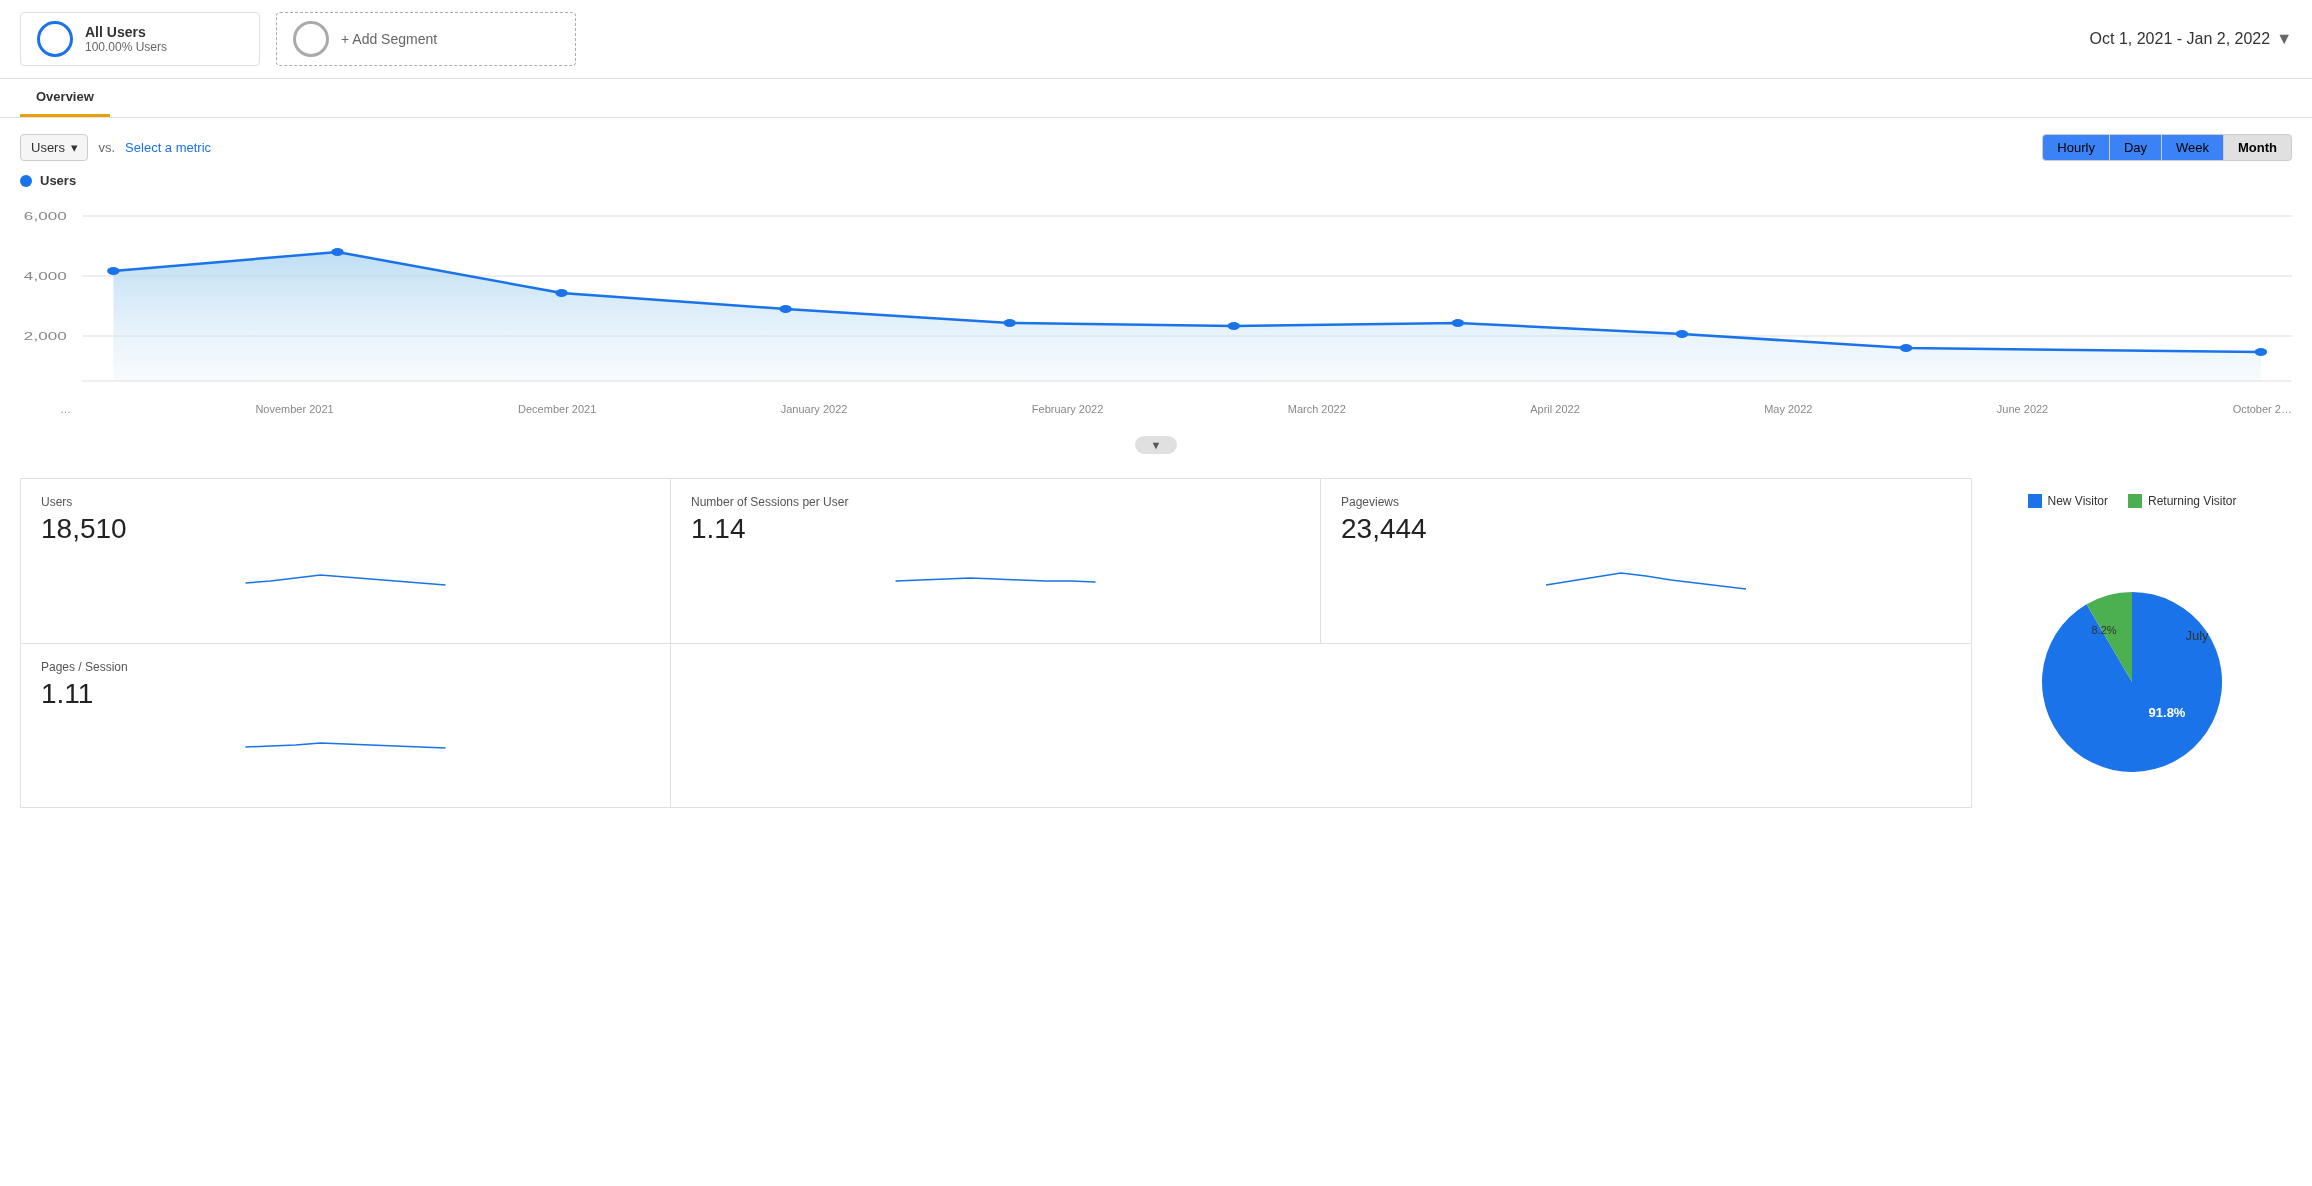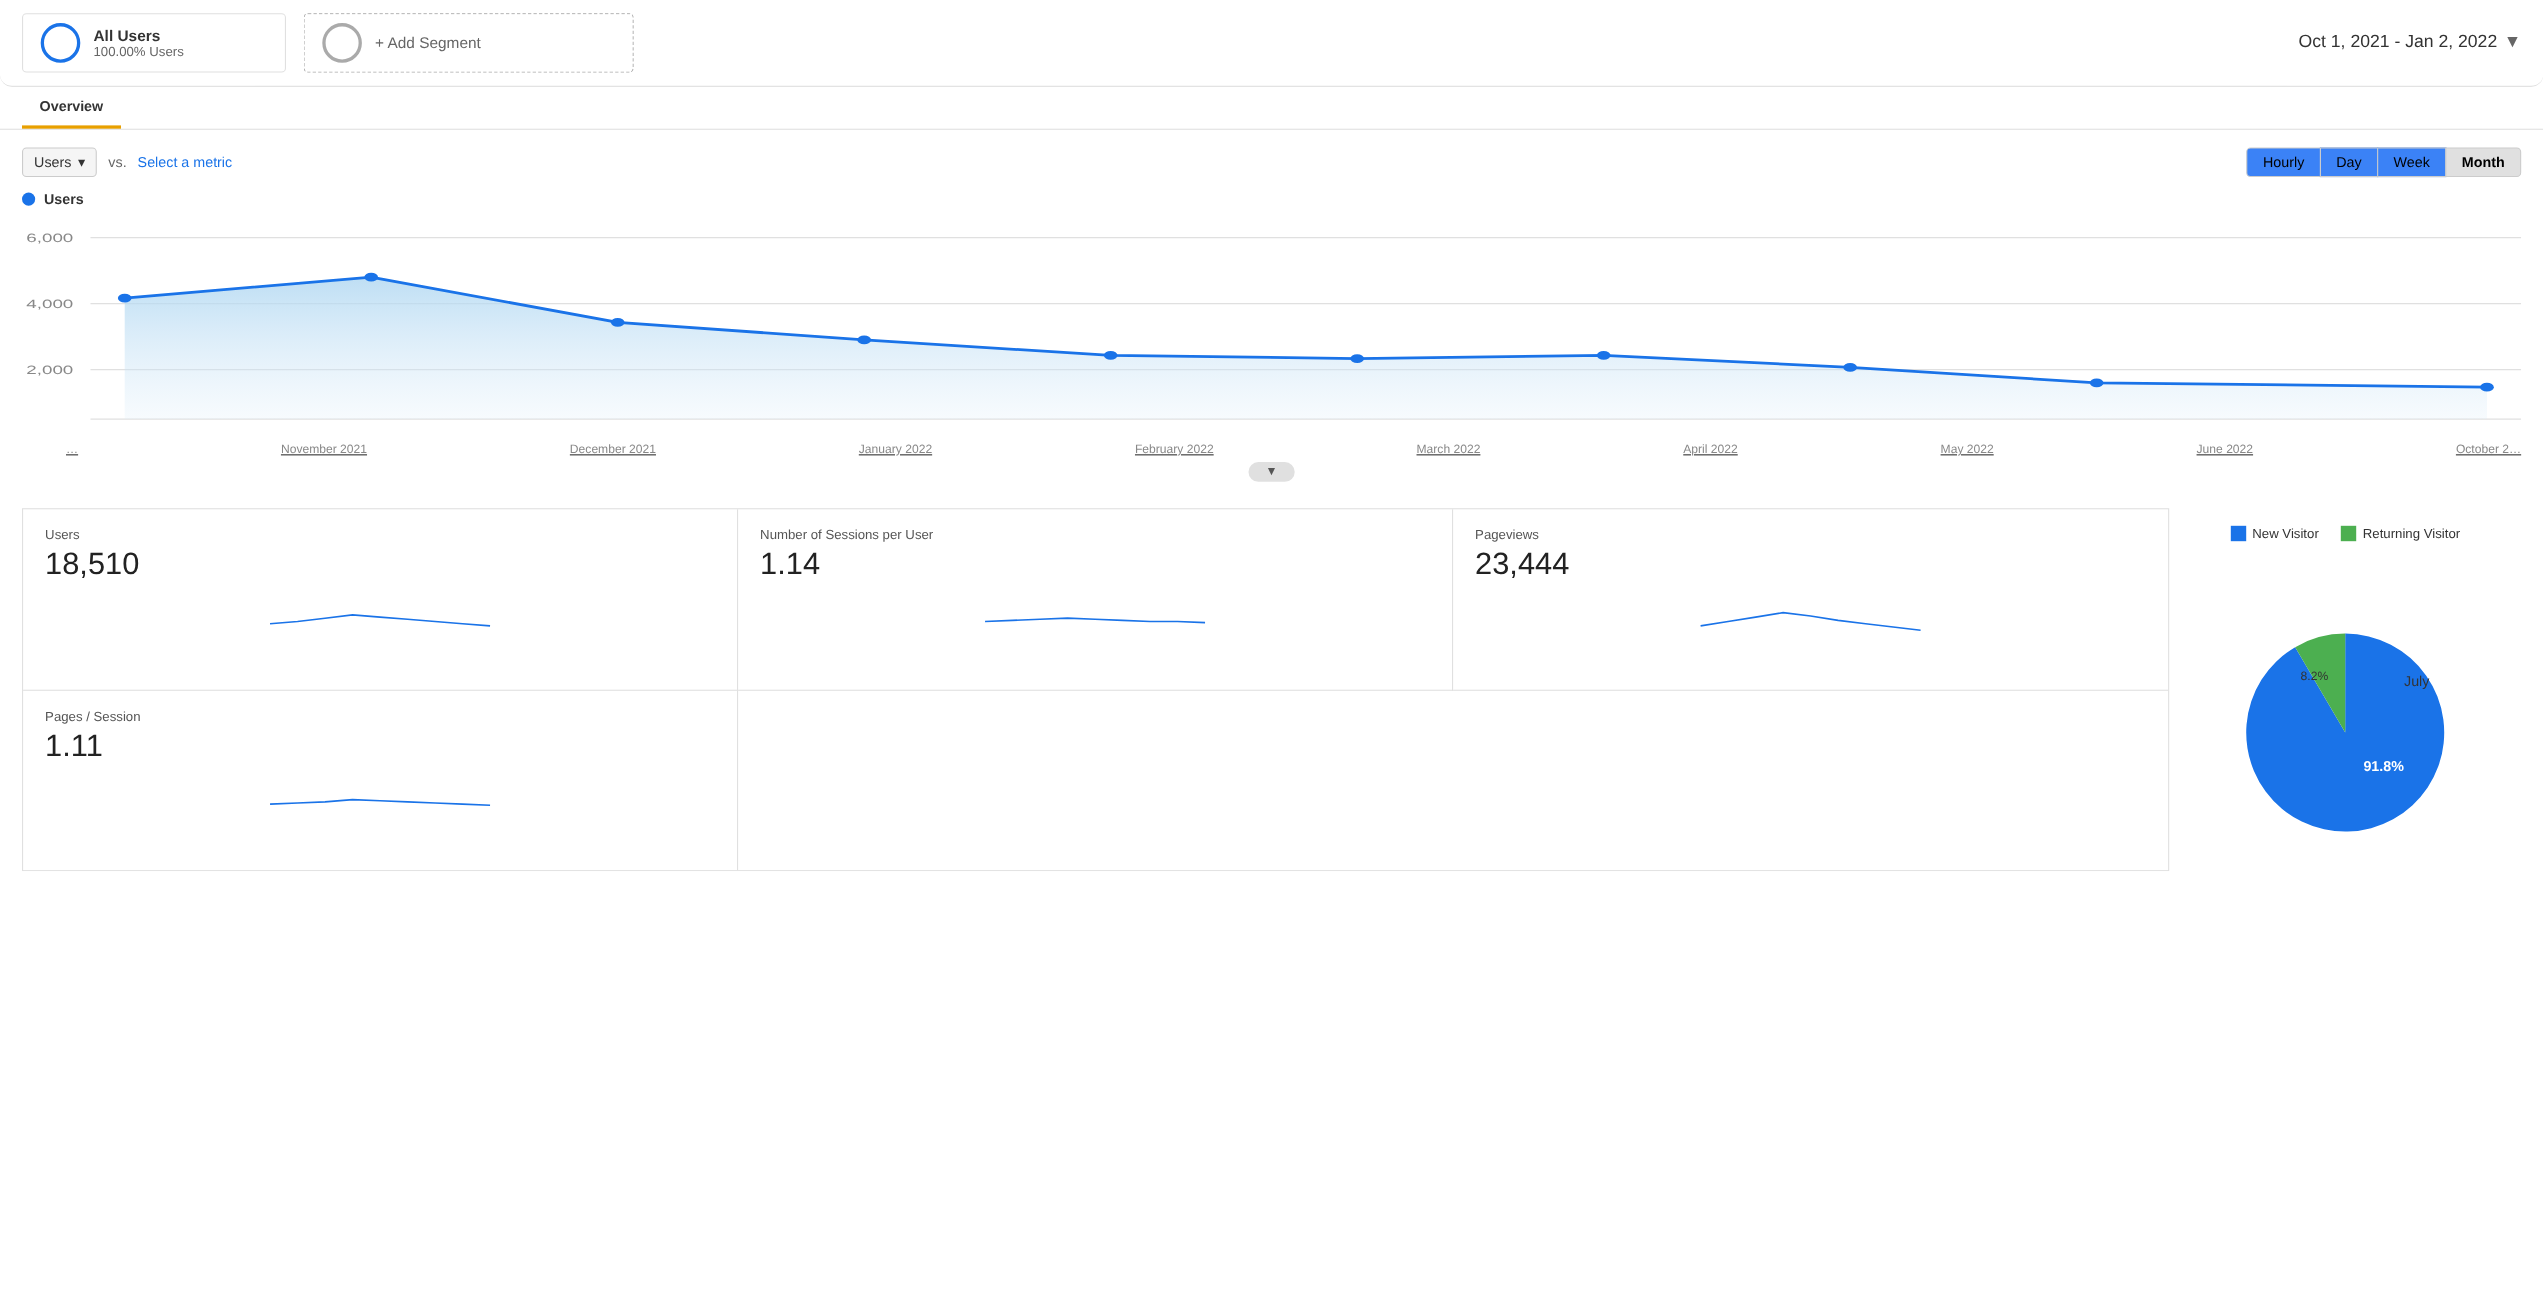--- a/index.html
+++ b/index.html
@@ -4,21 +4,20 @@
   <style>
     * { box-sizing: border-box; margin: 0; padding: 0; }
     body { font-family: Arial, sans-serif; background: #fff; color: #333; font-size: 13px; }
 
     .top-bar {
       display: flex;
       align-items: center;
       justify-content: space-between;
       padding: 12px 20px;
       border-bottom: 1px solid #e0e0e0;
-      border-radius: 11px;
     }
 
     .segments-area {
       display: flex;
       gap: 16px;
       flex: 1;
     }
 
     .segment-box {
       display: flex;
@@ -159,22 +158,21 @@
       width: 12px;
       height: 12px;
       border-radius: 50%;
       background: #1a73e8;
     }
 
     .line-chart-container {
       position: relative;
       width: 100%;
       height: 220px;
-      margin-bottom: 0;
-      text-decoration: underline;
+      margin-bottom: 16px;
     }
 
     .chart-svg {
       width: 100%;
       height: 200px;
     }
 
     .x-axis-labels {
       display: flex;
       justify-content: space-between;

